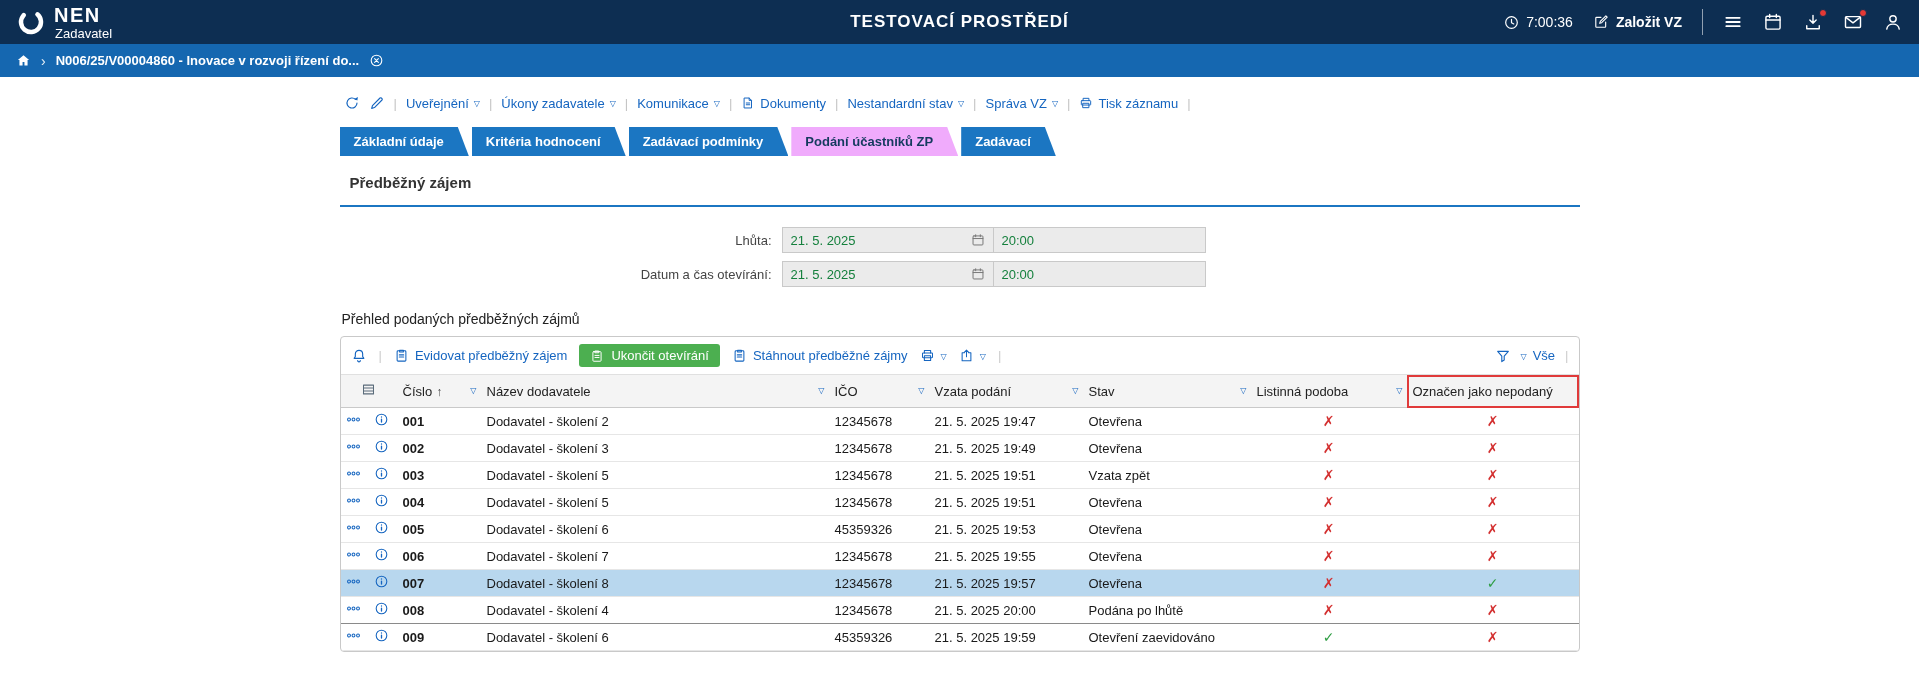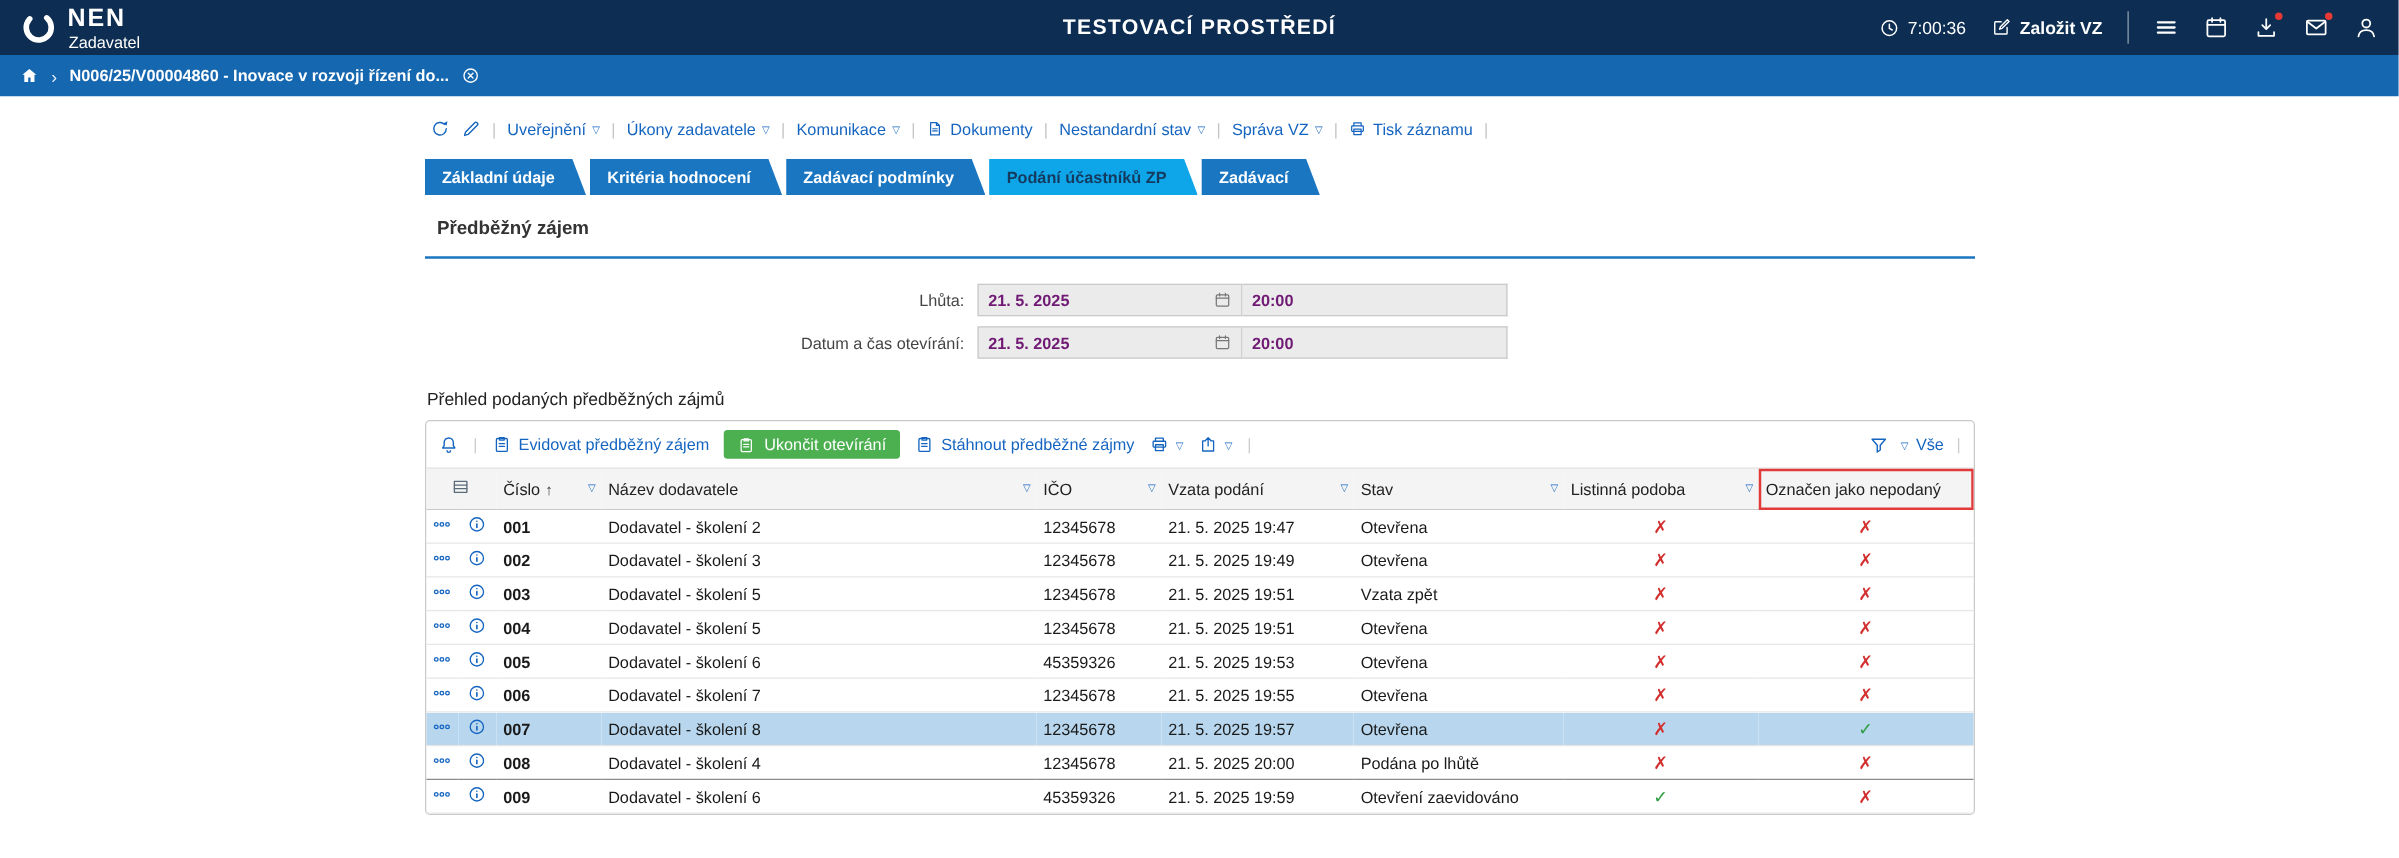--- a/index.html
+++ b/index.html
@@ -48,31 +48,31 @@
   .rec-toolbar{display:flex;align-items:center;gap:9px;color:var(--link_blue);padding:2px 0 2px 4px}
   .rec-toolbar .ic svg{width:16px;height:16px}
   .rt-sep{color:#c4c4c4}
   .rt-item{display:flex;align-items:center;gap:5px;cursor:pointer;white-space:nowrap}
   .rt-item .ic svg{width:14px;height:14px}
 
   .tabs{display:flex;margin-top:14px}
   .tab{background:var(--tab_blue);color:#fff;font-size:13px;font-weight:bold;
        padding:7px 25px 7px 14px;margin-right:3px;white-space:nowrap;cursor:pointer;
        clip-path:polygon(0 0,calc(100% - 11px) 0,100% 100%,0 100%)}
-  .tab.active{background:#0ea5e9;color:#143a5e}
+  .tab.active{background:#f0abfc;color:#143a5e}
 
   .section-title{font-size:15px;font-weight:bold;color:#333;margin:14px 0 0;
        padding:4px 0 14px 10px;border-bottom:2px solid var(--tab_blue)}
 
   .form{margin-top:20px}
   .form-row{display:flex;align-items:center;margin-bottom:8px}
   .form-label{width:442px;text-align:right;padding-right:10px;color:#444}
   .fld{display:flex}
   .fld-box{height:26px;background:#ebebeb;border:1px solid #c9c9c9;display:flex;align-items:center;
-       padding:0 8px;font-weight:bold;color:#701a75;cursor:pointer}
+       padding:0 8px;font-weight:normal;color:#15803d;cursor:pointer}
   .fld-date{width:212px;justify-content:space-between}
   .fld-time{width:212px;border-left:none}
   .fld .ic{color:#777}
   .fld .ic svg{width:14px;height:14px}
 
   .list-title{font-size:14px;font-weight:normal;color:#222;margin:24px 0 9px;padding-left:2px}
 
   .panel{border:1px solid #c9c9c9;border-radius:4px;overflow:hidden;background:#fff}
   .panel-toolbar{display:flex;align-items:center;gap:12px;padding:7px 10px;color:var(--link_blue);
        border-bottom:1px solid #e0e0e0}

